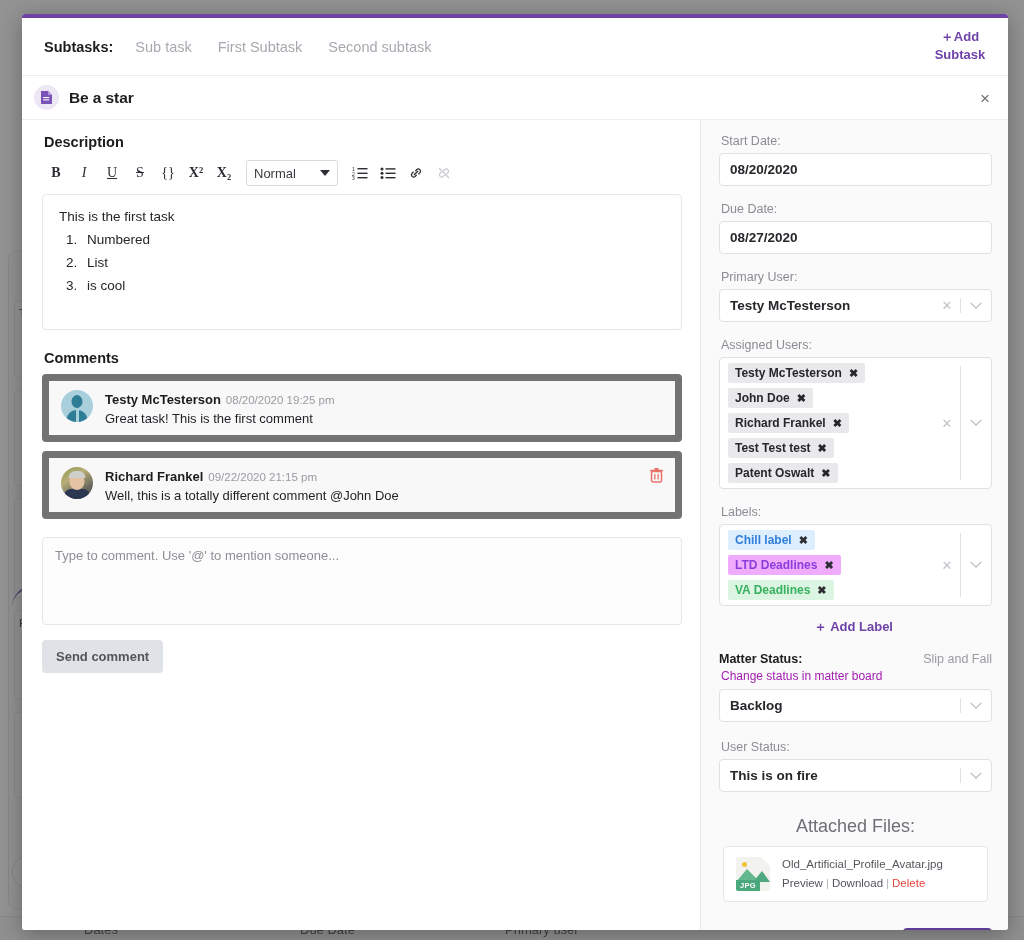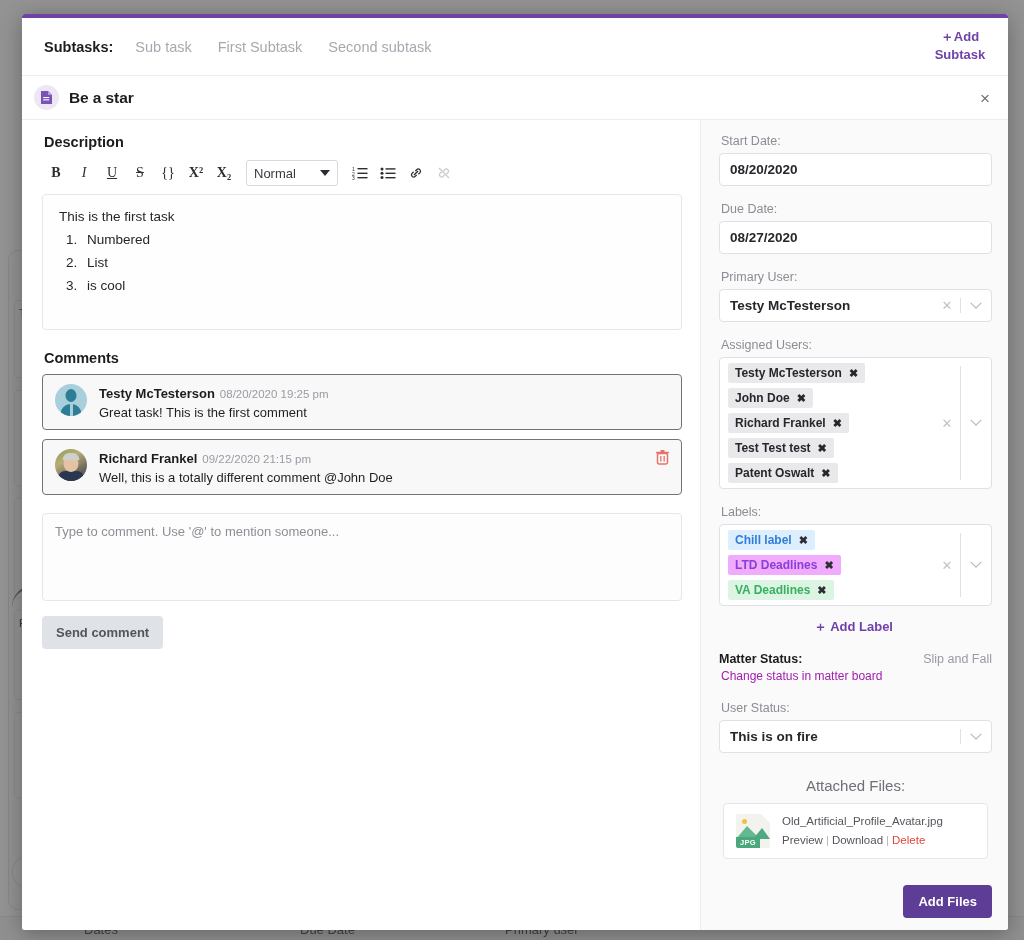--- a/index.html
+++ b/index.html
@@ -186,21 +186,21 @@
   #desc-list { margin: 0; padding-left: 22px; }
   #desc-list li {
     font-size: 13.5px; color: #26262b;
     margin: 8px 0; padding-left: 6px;
   }
   #comments-title { margin: 20px 0 8px 2px; }
 
   .comment {
     display: flex; align-items: flex-start;
     background: #f8f8f9;
-    border: 1px solid #737373; border-radius: 4px;
+    border: 7px solid #737373; border-radius: 4px;
     padding: 9px 12px; margin-bottom: 9px;
     position: relative;
   }
   .c-avatar {
     width: 32px; height: 32px; border-radius: 50%;
     flex: 0 0 32px; margin-right: 12px; overflow: hidden;
     position: relative;
   }
   .c-avatar.placeholder { background: #a9cfdd; }
   .c-avatar.placeholder .head {
@@ -343,21 +343,21 @@
     margin: -4px 4px 16px 0;
   }
   #matter-row {
     display: flex; justify-content: space-between; align-items: baseline;
     margin-bottom: 3px;
   }
   #matter-name { font-size: 12.5px; color: #9a9aa2; }
   #matter-hint { font-size: 12px; color: #a21caf; margin: 0 0 6px 2px; }
 
   #attached-title {
-    font-size: 15px; color: #6f6f77;
+    font-size: 18px; color: #6f6f77;
     text-align: center; margin: 24px 0 9px 0;
   }
   #file-card {
     background: #fff; border: 1px solid #e6e6ea; border-radius: 4px;
     padding: 10px 12px; display: flex; align-items: center;
     margin: 0 4px;
   }
   #file-thumb {
     width: 34px; height: 34px; flex: 0 0 34px;
     margin-right: 12px; position: relative;
@@ -642,20 +642,27 @@
           </span>
       </div>
 
       <div id="add-label">＋ Add Label</div>
 
       <div id="matter-row">
         <span class="field-label strong" style="margin:0">Matter Status:</span>
         <span id="matter-name">Slip and Fall</span>
       </div>
       <div id="matter-hint">Change status in matter board</div>
+      <div class="select-box">
+        <span class="select-value">Backlog</span>
+        <span class="sel-div"></span>
+        <span class="sel-caret">
+            <i></i>
+          </span>
+      </div>
 
       <div class="field-label" style="margin-top:18px">User Status:</div>
       <div class="select-box">
         <span class="select-value">This is on fire</span>
         <span class="sel-div"></span>
         <span class="sel-caret">
             <i></i>
           </span>
       </div>
 

